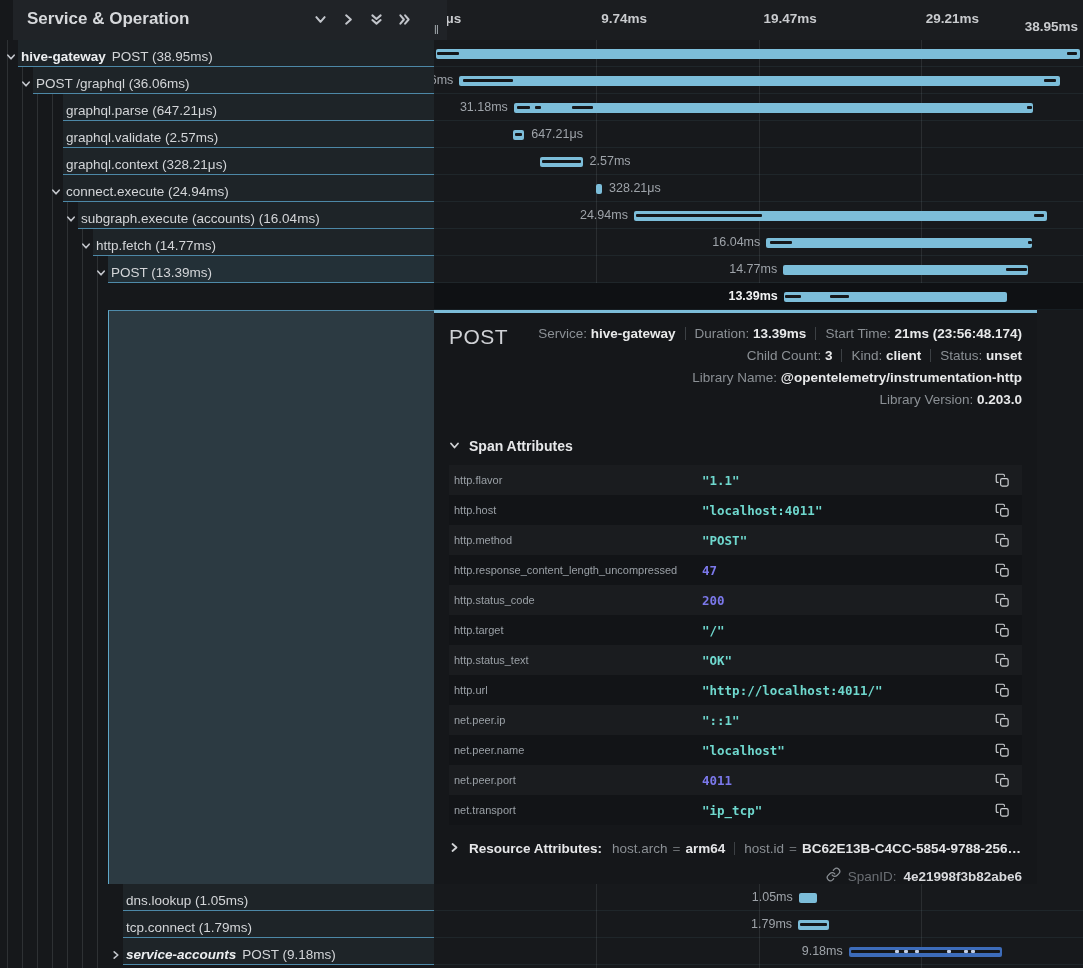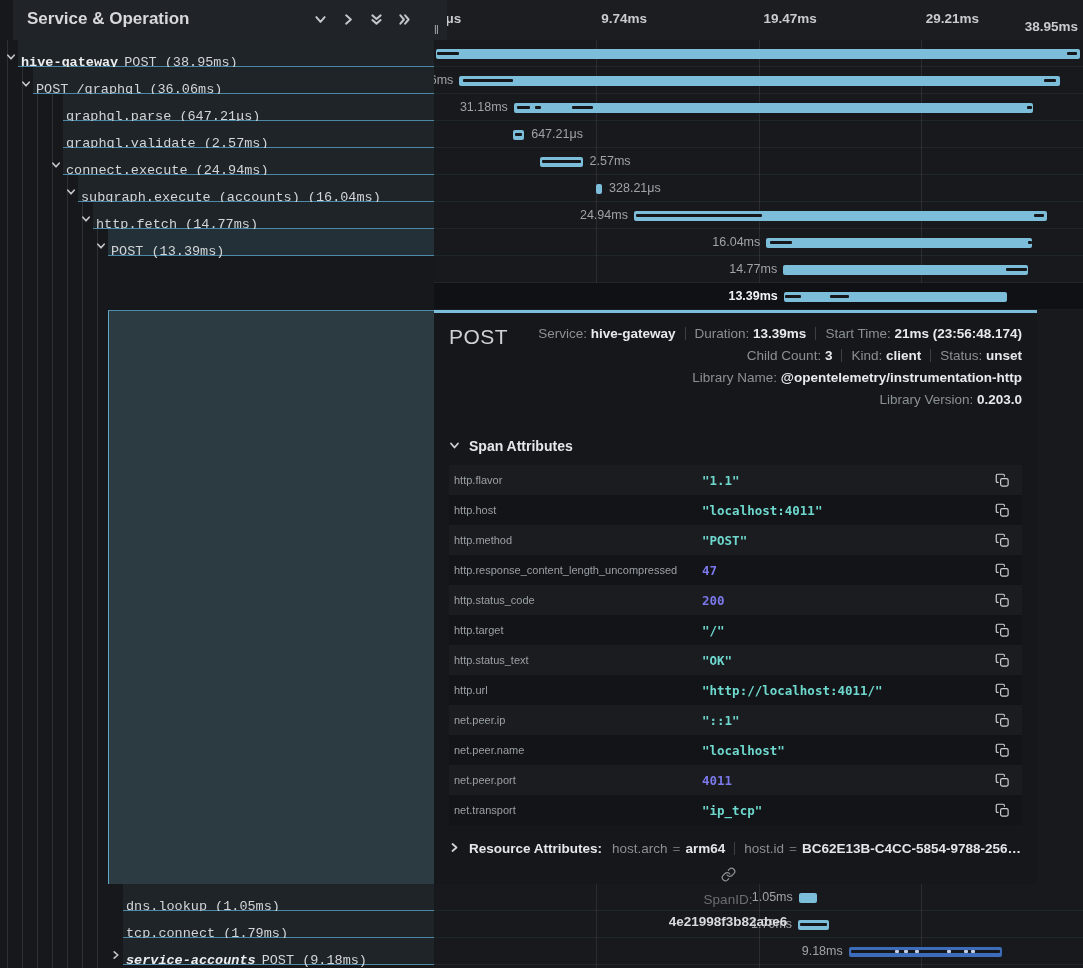--- a/index.html
+++ b/index.html
@@ -30,21 +30,21 @@
   .left-header .title { position:absolute; left:14px; top:9px; font-size:17px; font-weight:600; color:#d6d8db; }
   .hdr-icons { position:absolute; right:36px; top:13px; display:flex; gap:15px; align-items:center; }
   .hdr-icons svg { display:block; }
   .resizer { position:absolute; right:7px; top:22px; font-size:13px; color:#9aa0a5; letter-spacing:1px; }
   .tree-rows { position:absolute; left:0; top:40px; width:100%; }
   .tree-bottom { position:absolute; left:0; top:884px; width:100%; }
   .tree-row { position:relative; height:27px; }
   .row-bg { position:absolute; top:0; bottom:0; right:0; background:#1e2428; border-bottom:1px solid rgba(86,154,189,0.85); }
   .tree-row.selected .row-bg { background:#233037; }
   .row-chev { position:absolute; top:8px; }
-  .row-label { position:absolute; top:10px; line-height:26px; font-size:13.5px; color:#d3d5d8; white-space:nowrap; overflow:hidden; max-width:320px;font-family:Liberation Mono, monospace; }
+  .row-label { position:absolute; top:4px; line-height:26px; font-size:13.5px; color:#d3d5d8; white-space:nowrap; overflow:hidden; max-width:320px; }
   .row-label .svc { font-weight:700; color:#eceef0; margin-right:6px; }
   .row-label .svc.italic { font-style:italic; }
   .selected-block { position:absolute; left:108px; top:310px; width:326px; height:574px; background:#2c3a42;
                     border-left:1px solid #5fa8c9; border-top:1px solid rgba(86,154,189,0.85); }
 
   
   .detail-panel { position:absolute; left:434px; top:310px; width:603px; height:574px; background:#15171a;
                   border-top:3px solid #7cbdd9; z-index:5; }
   .d-head { position:relative; padding:10px 15px 0 15px; }
   .d-title { position:absolute; left:15px; top:12px; font-size:21px; font-weight:500; color:#cfd1d5; letter-spacing:0.5px; }
@@ -60,21 +60,21 @@
   .attr-key { flex:0 0 253px; padding-left:5px; font-size:11px; color:#9aa0a6; white-space:nowrap; }
   .attr-val { flex:1; font-family:"DejaVu Sans Mono", monospace; font-size:12.5px; font-weight:700; white-space:nowrap; }
   .attr-val.string { color:#6fd8ce; }
   .attr-val.number { color:#7b78ea; }
   .attr-copy { flex:0 0 30px; display:flex; justify-content:flex-end; padding-right:12px; cursor:pointer; }
   .resource-line { display:flex; align-items:center; margin:16px 15px 0 15px; font-size:13.5px; color:#8b9095; }
   .resource-line .res-title { font-weight:700; color:#e6e7e9; margin:0 10px 0 9px; }
   .resource-line .rkey { color:#8b9095; }
   .resource-line .req { color:#6a6e72; margin:0 5px; }
   .resource-line .rval { font-weight:700; color:#e4e5e7; }
-  .spanid-line { display:flex; justify-content:flex-end; align-items:center; gap:7px; margin:11px 15px 0 0; font-size:13.5px;flex-direction:column; }
+  .spanid-line { display:flex; justify-content:flex-end; align-items:center; gap:7px; margin:11px 15px 0 0; font-size:13.5px; }
   .spanid-label { color:#6a6e73; }
   .spanid-value { font-weight:700; color:#d9dadd; }
 </style>
 </head>
 <body>
 
 <div class="app">
 
   <div class="gantt-col">
     <div class="gridline" style="left:25%"></div>
@@ -222,20 +222,24 @@
             </svg></span>
           <div class="row-label" style="left: 36px;"><span>POST /graphql (36.06ms)</span></div>
         </div>
         <div class="tree-row">
           <div class="row-bg" style="left: 63px;"></div>
           <div class="row-label" style="left: 66px;"><span>graphql.parse (647.21μs)</span></div>
         </div>
         <div class="tree-row">
           <div class="row-bg" style="left: 63px;"></div>
           <div class="row-label" style="left: 66px;"><span>graphql.validate (2.57ms)</span></div>
+        </div>
+        <div class="tree-row">
+          <div class="row-bg" style="left: 63px;"></div>
+          <div class="row-label" style="left: 66px;"><span>graphql.context (328.21μs)</span></div>
         </div>
         <div class="tree-row">
           <div class="row-bg" style="left: 63px;"></div>
           <span class="row-chev" style="left: 51px;"><svg width="10" height="10" viewBox="0 0 11 11" fill="none" stroke="#c2c5cb" stroke-width="1.8" stroke-linecap="round" stroke-linejoin="round">
               <polyline points="2,3.5 5.5,7.5 9,3.5"></polyline>
             </svg></span>
           <div class="row-label" style="left: 66px;"><span>connect.execute (24.94ms)</span></div>
         </div>
         <div class="tree-row">
           <div class="row-bg" style="left: 78px;"></div>

